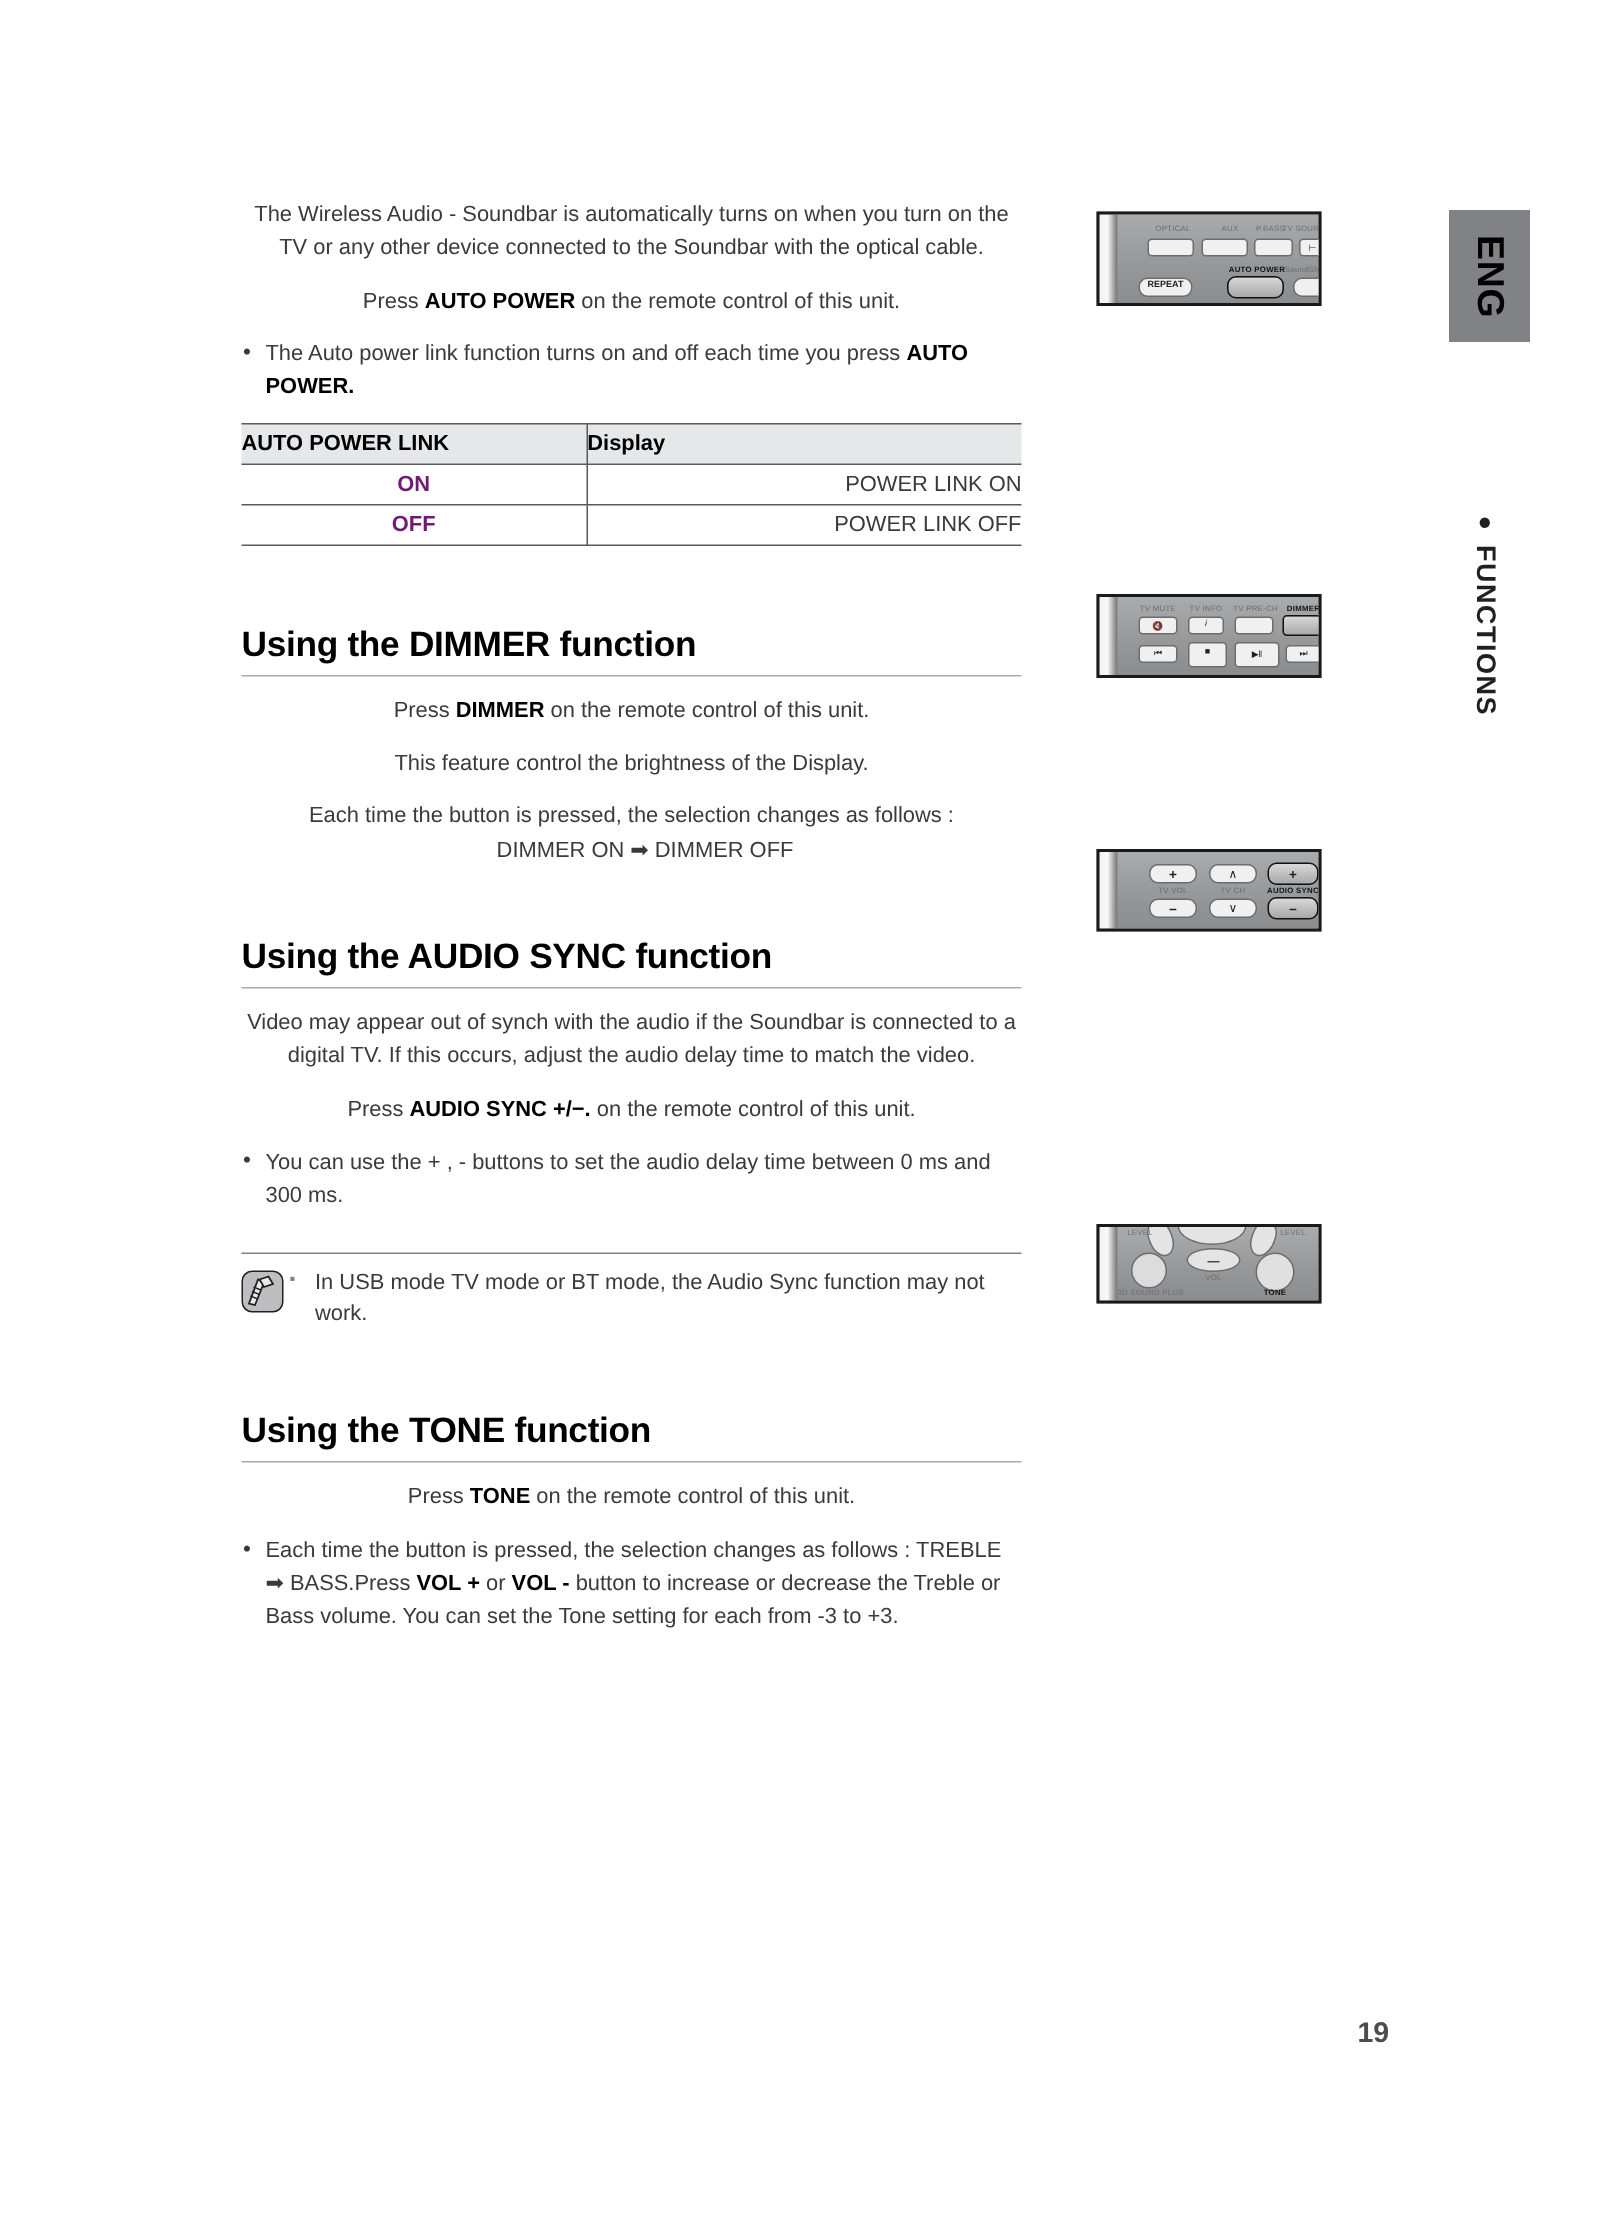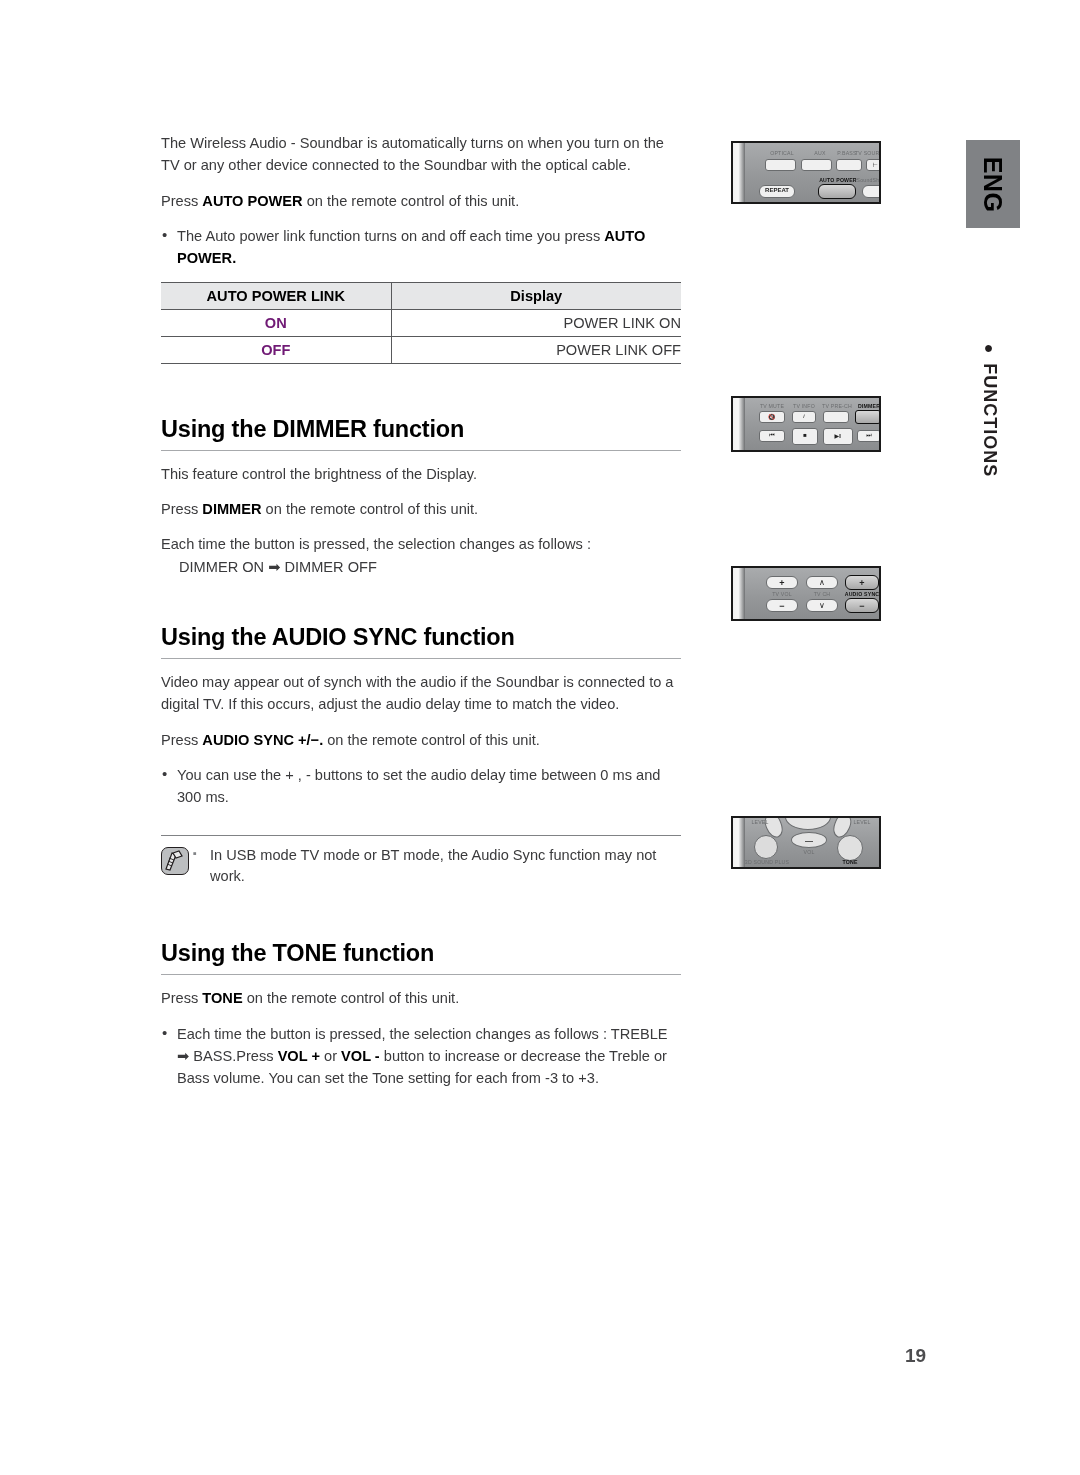--- a/index.html
+++ b/index.html
@@ -43,20 +43,21 @@
   h2.sec-title {
     font-size: 23.5px; font-weight: bold; color: #000;
     letter-spacing: -0.2px;
     padding-bottom: 7px;
     border-bottom: 1.6px solid #a7a9ac;
     margin-bottom: 12px;
   }
   p.body {
     font-size: 14.6px; line-height: 1.53; color: #3a3a3c;
     margin-bottom: 13px;
+    text-align: center;
   }
   p.body b { color: #000; font-weight: bold; }
   .indent { display: block; padding-left: 18px; }
 
   ul.bul { list-style: none; margin-bottom: 12px; }
   ul.bul > li {
     position: relative; padding-left: 16px;
     font-size: 14.6px; line-height: 1.53; color: #3a3a3c;
     margin-bottom: 3px;
   }
@@ -67,21 +68,21 @@
   ul.bul > li b { color: #000; font-weight: bold; }
 
   
   table.t {
     width: 520px; border-collapse: collapse; margin: 6px 0 0 0;
   }
   table.t th, table.t td {
     font-size: 14.6px; color: #3a3a3c; padding: 5px 0;
     border-top: 1.4px solid #58595b; border-bottom: 1.4px solid #58595b;
   }
-  table.t thead th { background: #e6e7e8; color: #000; text-align: center; }
+  table.t thead th { background: #e6e7e8; color: #000; text-align: left; }
   table.t thead th.c1 { border-right: 1.4px solid #58595b; }
   table.t tbody td.c1 {
     text-align: center; font-weight: bold; color: #701a75;
     border-right: 1.4px solid #58595b;
   }
   table.t tbody td.c2 { text-align: right; padding-left: 14px; }
   table.t th.c1, table.t td.c1 { width: 230px; }
 
   
   .note {
@@ -178,23 +179,23 @@
         </tr>
         <tr>
           <td class="c1">OFF</td>
           <td class="c2">POWER LINK OFF</td>
         </tr>
       </tbody>
     </table>
 
     <h2 class="sec-title" style="margin-top:52px">Using the DIMMER function</h2>
 
+    <p class="body"><span>Press </span><b>DIMMER</b><span> on the remote control of this unit.</span></p>
+
     <p class="body">This feature control the brightness of the Display.</p>
-
-    <p class="body"><span>Press </span><b>DIMMER</b><span> on the remote control of this unit.</span></p>
 
     <p class="body"><span>Each time the button is pressed, the selection changes as follows :</span><span class="indent">DIMMER ON ➡ DIMMER OFF</span></p>
 
     <h2 class="sec-title" style="margin-top:46px">Using the AUDIO SYNC function</h2>
 
     <p class="body">Video may appear out of synch with the audio if the Soundbar is connected to a digital TV. If this occurs, adjust the audio delay time to match the video.</p>
 
     <p class="body"><span>Press </span><b>AUDIO SYNC +/−.</b><span> on the remote control of this unit.</span></p>
 
     <ul class="bul">

